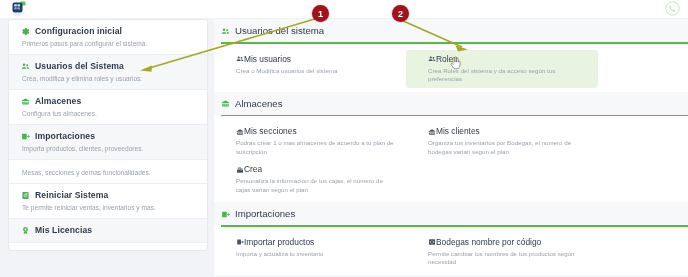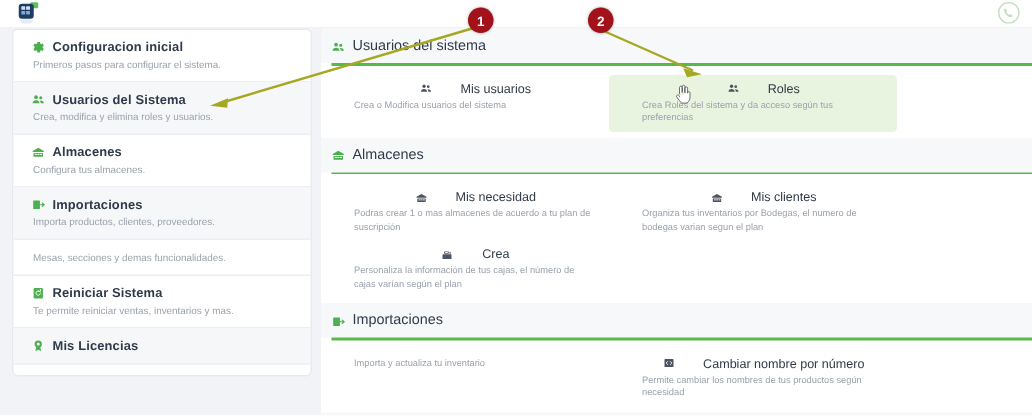--- a/index.html
+++ b/index.html
@@ -104,25 +104,24 @@
     padding: 6px 0 4px 0;
   }
   .card {
     width: 192px;
     padding: 4px 8px 4px 22px;
     position: relative;
     border-radius: 3px;
   }
   .card.highlight { background: #e8f4e0; }
   .card-title {
-    display: flex; align-items: center; gap: 19px;
+    display: flex; align-items: center; gap: 0;
     color: #313b48;
     font-size: 8.4px;
     line-height: 11px;
-    justify-content: center;
   }
   .card-ico { width: 8px; height: 8px; color: #4a5561; flex: 0 0 auto; }
   .card-ico svg { width: 8px; height: 8px; display: block; }
   .card-desc {
     margin-top: 2px;
     color: #9aa2ad;
     font-size: 6.2px;
     line-height: 8.5px;
     max-width: 170px;
   }
@@ -340,21 +339,21 @@
           <div class="card-title">
             <span class="card-ico">
               <svg viewBox="0 0 16 16" fill="currentColor">
                   <path d="M1.4 6.4 8 2.6l6.6 3.8v1.3H1.4z"></path>
                   <rect x="2.4" y="8.8" width="11.2" height="4.6" rx=".4"></rect>
                   <rect x="4" y="9.9" width="2.4" height="1.2" fill="#fff"></rect>
                   <rect x="7" y="9.9" width="2.4" height="1.2" fill="#fff"></rect>
                   <rect x="10" y="9.9" width="2.4" height="1.2" fill="#fff"></rect>
                 </svg>
             </span>
-            <span>Mis necesidad</span>
+            <span>Mis secciones</span>
           </div>
           <div class="card-desc">Podras crear 1 o mas almacenes de acuerdo a tu plan de suscripción</div>
         </div>
         <div class="card">
           <div class="card-title">
             <span class="card-ico">
               <svg viewBox="0 0 16 16" fill="currentColor">
                   <path d="M1.4 6.4 8 2.6l6.6 3.8v1.3H1.4z"></path>
                   <rect x="2.4" y="8.8" width="11.2" height="4.6" rx=".4"></rect>
                   <rect x="4" y="9.9" width="2.4" height="1.2" fill="#fff"></rect>
@@ -389,31 +388,40 @@
           <svg viewBox="0 0 16 16" fill="currentColor">
               <rect x="2" y="3" width="8" height="10" rx="1"></rect>
               <path d="M10.5 8h4.2M12.8 6 15 8l-2.2 2" stroke="currentColor" stroke-width="1.4" fill="none" stroke-linecap="round" stroke-linejoin="round"></path>
             </svg>
         </span>
         <span>Importaciones</span>
       </div>
       <div class="sec-rule"></div>
       <div class="cards">
         <div class="card">
+          <div class="card-title">
+            <span class="card-ico">
+              <svg viewBox="0 0 16 16" fill="currentColor">
+                  <rect x="2.4" y="3" width="7.6" height="10" rx="1"></rect>
+                  <path d="M10.8 8h4M12.6 6.2 14.6 8l-2 1.8" stroke="currentColor" stroke-width="1.4" fill="none" stroke-linecap="round" stroke-linejoin="round"></path>
+                </svg>
+            </span>
+            <span>Importar productos</span>
+          </div>
           <div class="card-desc">Importa y actualiza tu inventario</div>
         </div>
         <div class="card">
           <div class="card-title">
             <span class="card-ico">
               <svg viewBox="0 0 16 16" fill="currentColor">
                   <rect x="2" y="2.6" width="12" height="10.8" rx="1.2"></rect>
                   <path d="M6.2 6 4.2 8l2 2M9.8 6l2 2-2 2" stroke="#fff" stroke-width="1.2" fill="none" stroke-linecap="round" stroke-linejoin="round"></path>
                 </svg>
             </span>
-            <span>Cambiar nombre por número</span>
+            <span>Bodegas nombre por código</span>
           </div>
           <div class="card-desc">Permite cambiar los nombres de tus productos según necesidad</div>
         </div>
       </div>
     </div>
 
     <div class="section">
       <div class="sec-head">
         
         

